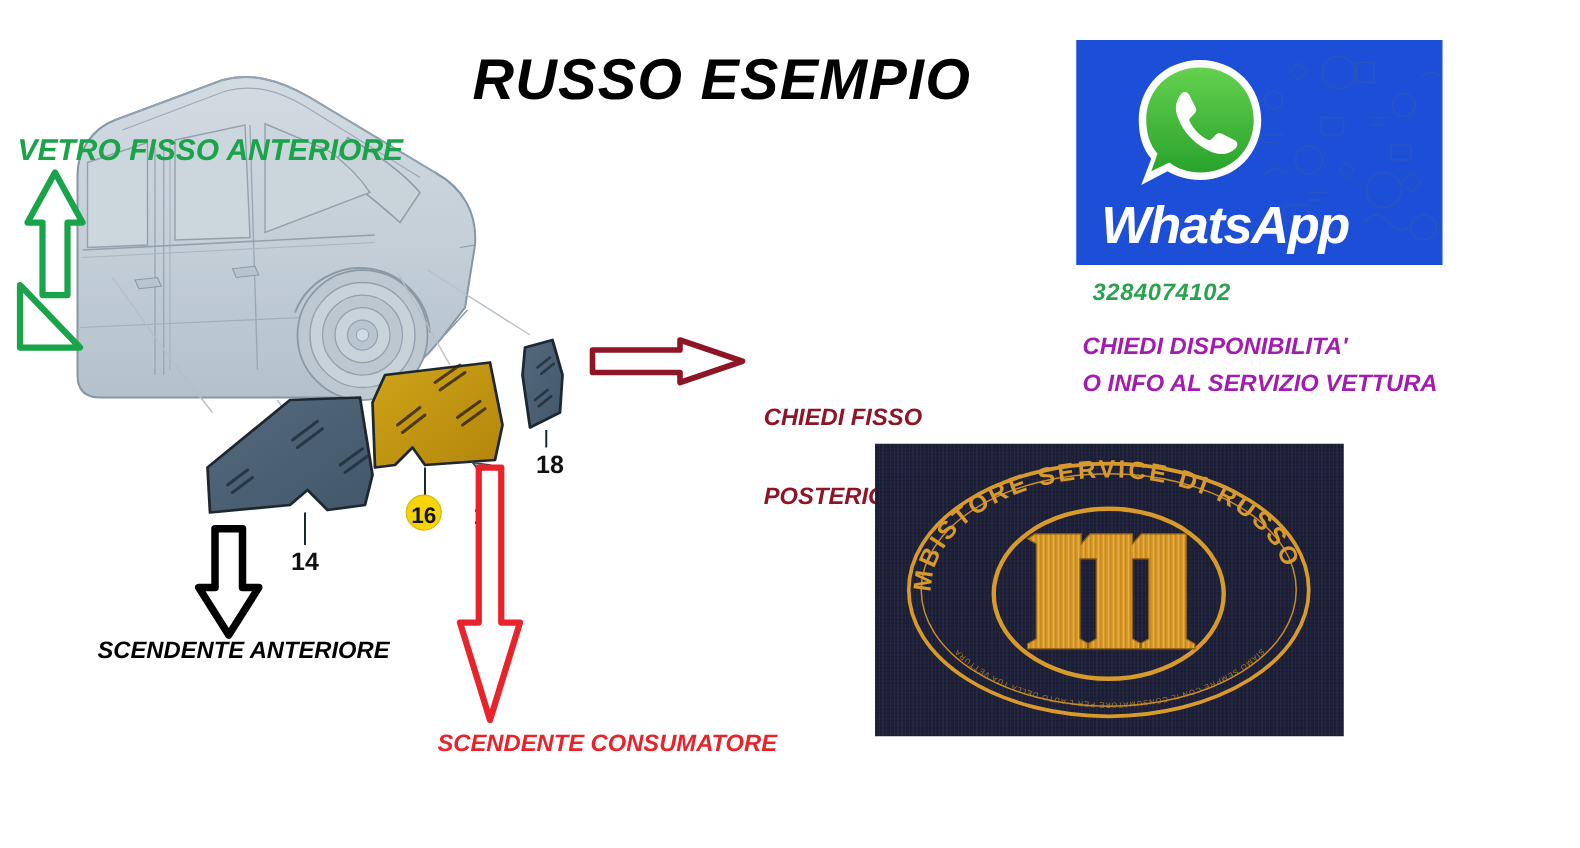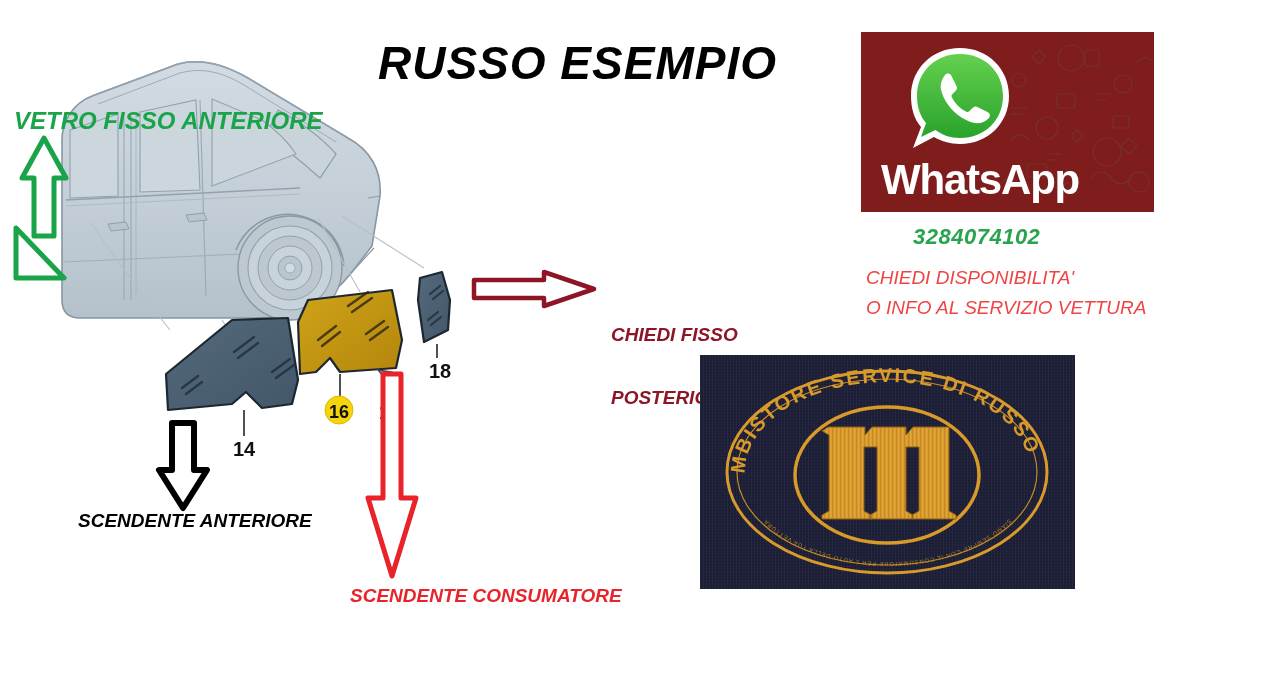--- a/index.html
+++ b/index.html
@@ -62,22 +62,23 @@
   
   .arrow-svg { pointer-events: none; }
 
   
   #diagram { left: 0px; top: 0px; width: 700px; height: 520px; }
 
   
   #wa-banner {
     left: 861px; top: 32px;
     width: 293px; height: 180px;
-    background: #7f1d1d;
+    background: #1d4ed8;
     overflow: hidden;
+    font-style: italic;
   }
   #wa-doodles {
     position: absolute; inset: 0;
     opacity: 0.30;
   }
   #wa-logo-mark {
     position: absolute;
     left: 44px; top: 10px;
     width: 110px; height: 118px;
   }
@@ -87,33 +88,32 @@
     font-size: 42px;
     font-weight: bold;
     color: #ffffff;
     letter-spacing: -1.2px;
     font-family: "Liberation Sans", sans-serif;
   }
 
   
   #wa-phone {
     left: 874px; top: 224px;
-    font-size: 22px;
+    font-size: 19px;
     font-weight: bold;
     font-style: italic;
     color: #2aa34e;
     letter-spacing: 0.5px;
     white-space: nowrap;
-    margin-left: 39px;
   }
   .wa-info {
     font-size: 19px;
-    font-weight: normal;
-    font-style: italic;
-    color: #ef4444;
+    font-weight: bold;
+    font-style: italic;
+    color: #a21caf;
     white-space: nowrap;
   }
   #wa-info-1 { left: 866px; top: 267px; }
   #wa-info-2 { left: 866px; top: 297px; }
 
   
   #shop-logo {
     left: 700px; top: 355px;
     width: 375px; height: 234px;
     background: #1d2038;

